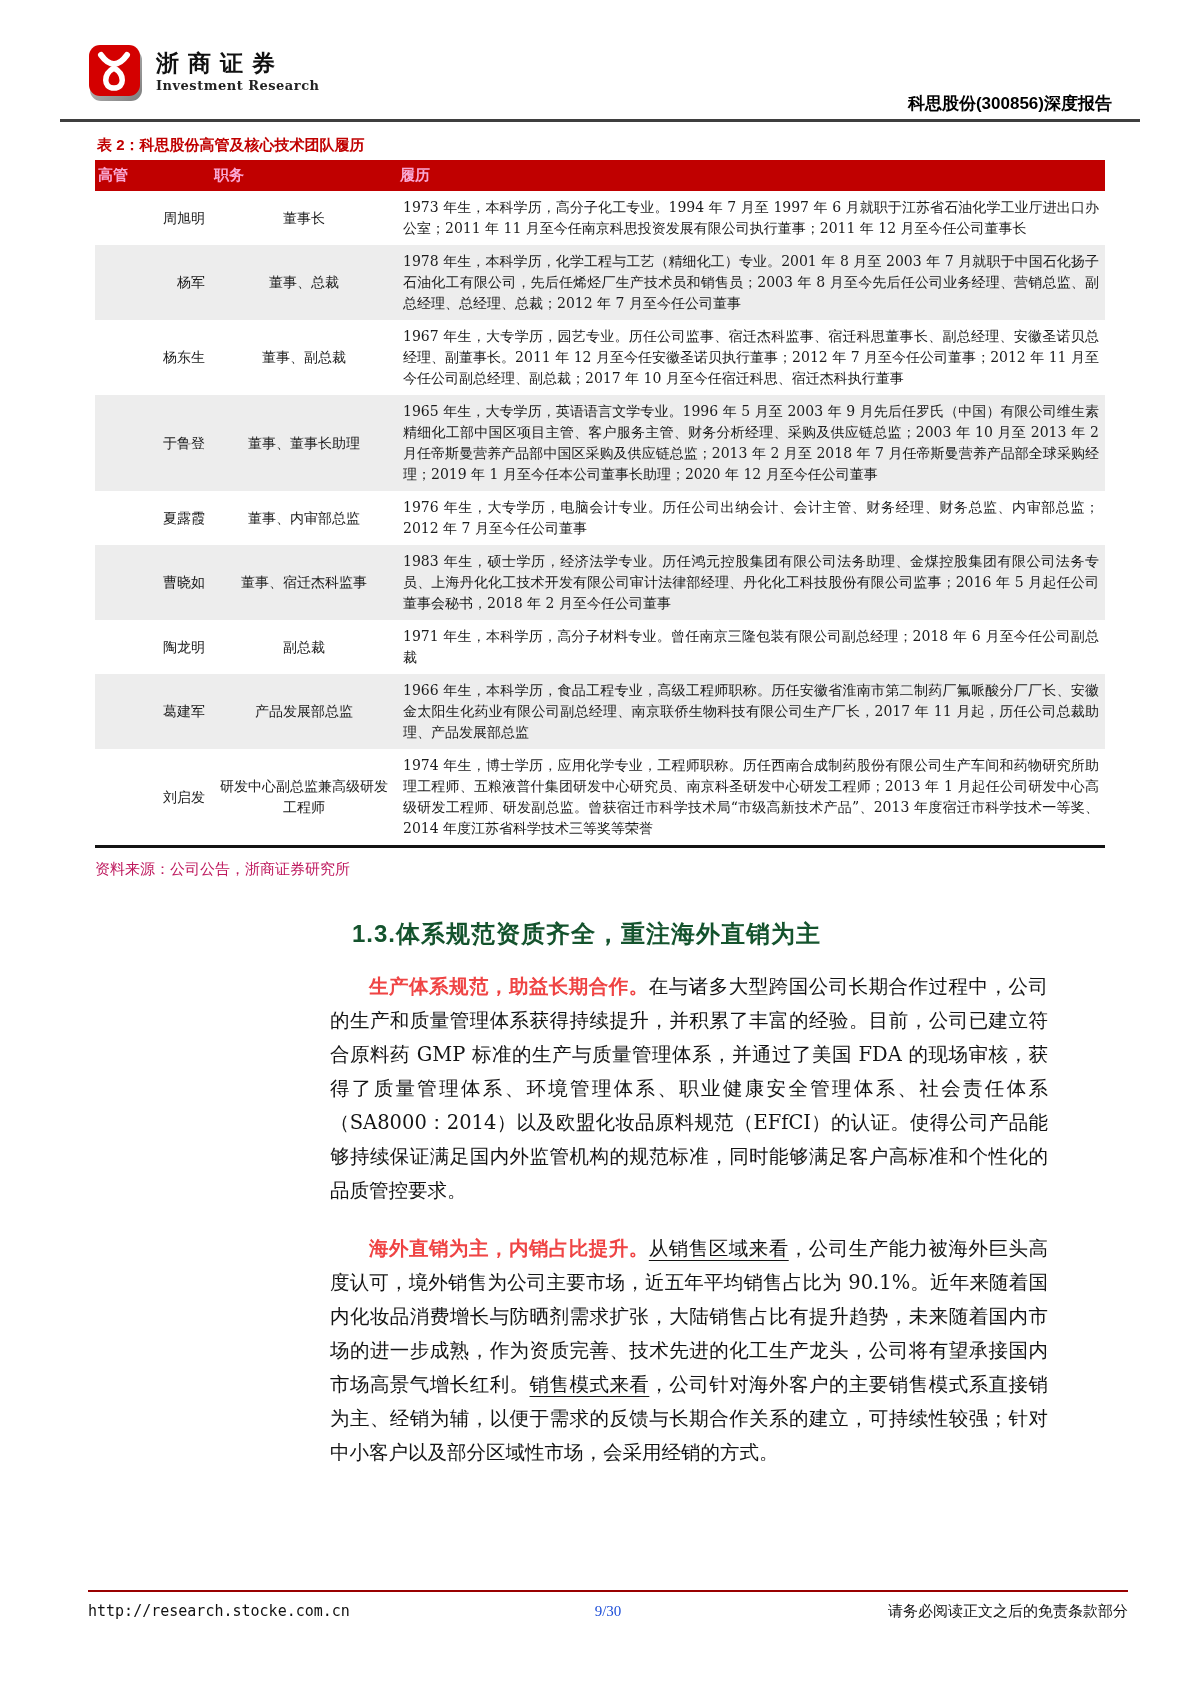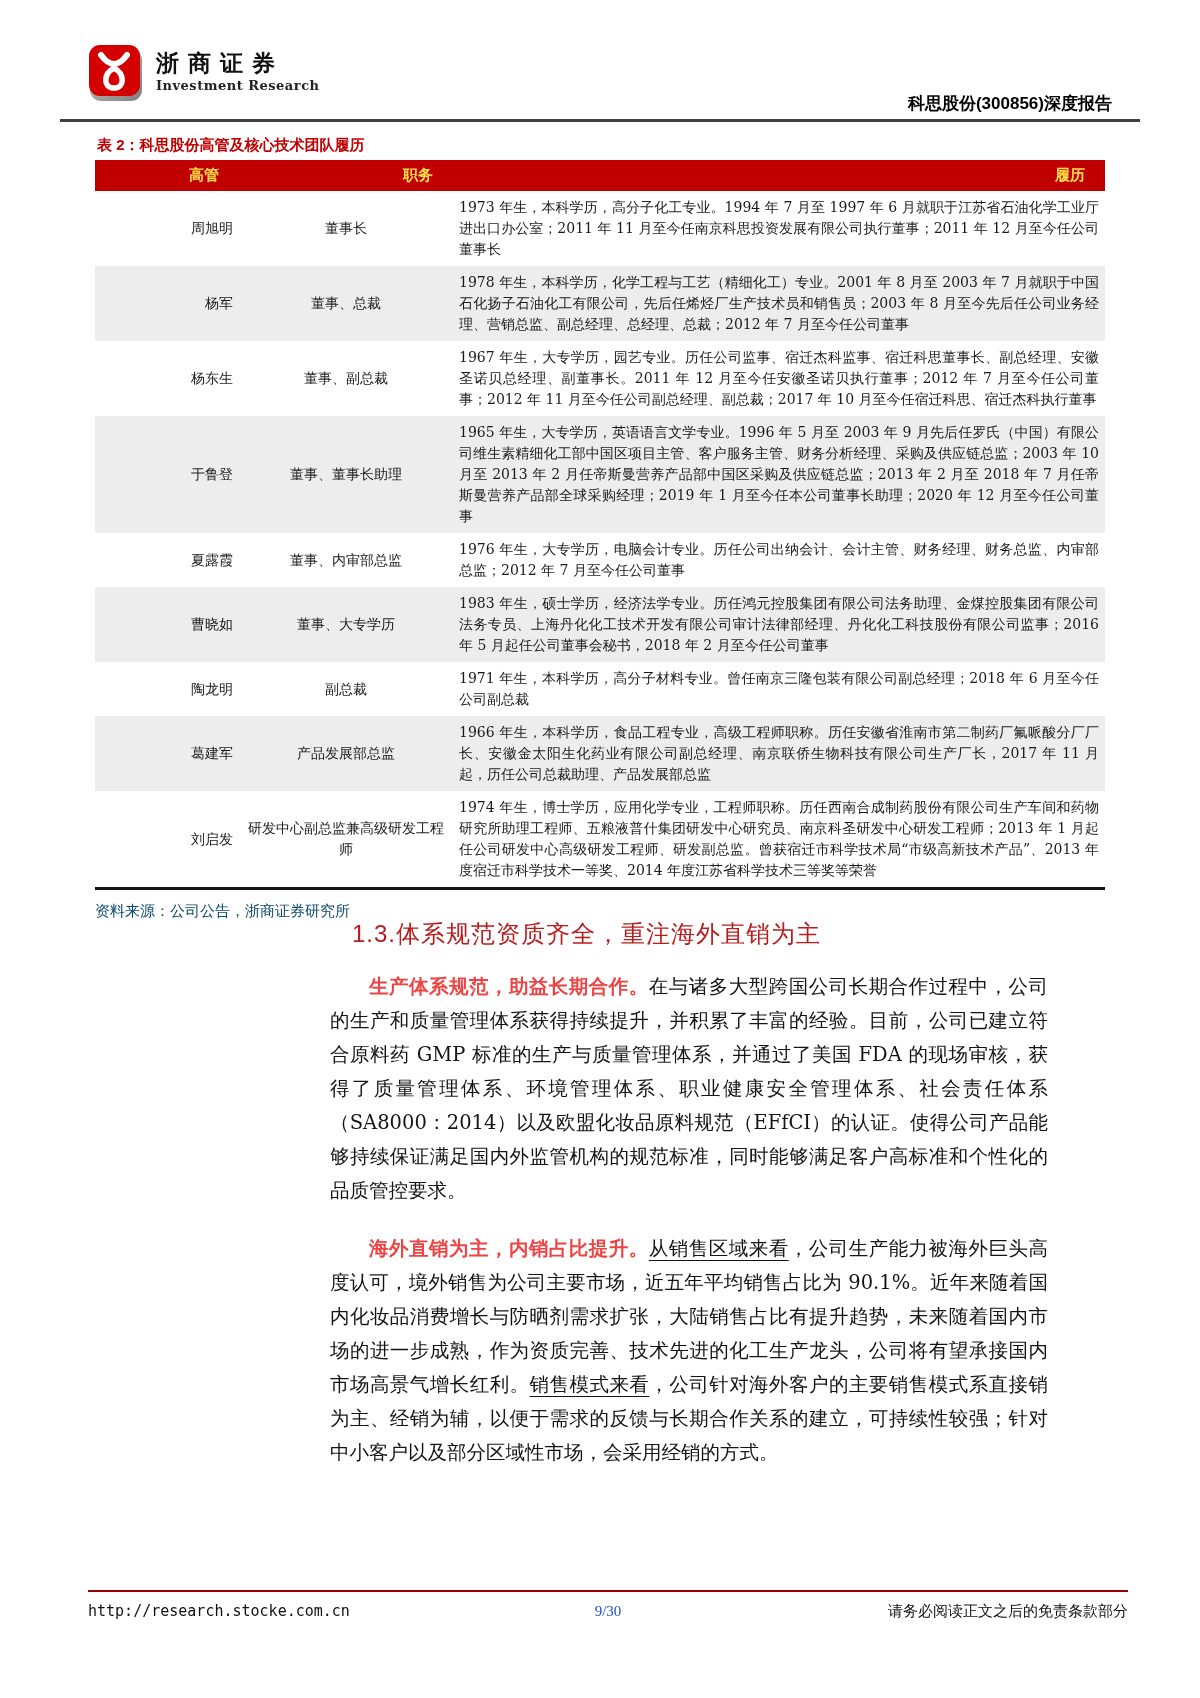--- a/index.html
+++ b/index.html
@@ -16,33 +16,33 @@
             font-size:13px;color:#222;letter-spacing:.5px;margin-top:3px;}
   .hdr-right{position:absolute;top:92px;right:88px;font-family:"Liberation Sans",sans-serif;
              font-weight:bold;font-size:17px;color:#000;}
   .hdr-rule{position:absolute;top:119px;left:60px;right:60px;height:3px;background:#3f3f3f;}
 
   
   .tbl-wrap{position:absolute;top:136px;left:95px;width:1010px;}
   .tbl-caption{font-family:"Liberation Sans",sans-serif;font-weight:bold;font-size:15px;
                color:#c00000;margin:0 0 5px 2px;}
   table.exec{width:100%;border-collapse:collapse;border-bottom:3px solid #141414;}
-  table.exec th{background:#c00000;color:#fde047;font-family:"Liberation Sans",sans-serif;
-                font-weight:bold;font-size:15px;padding:6px 20px;text-align:right;}
+  table.exec th{background:#c00000;color:#f9a8d4;font-family:"Liberation Sans",sans-serif;
+                font-weight:bold;font-size:15px;padding:6px 3px;text-align:left;}
   table.exec td{font-size:14px;line-height:21px;padding:6px 6px;vertical-align:middle;}
   td.c-name{width:104px;text-align:right;}
   td.c-title{width:174px;text-align:center;}
   td.c-resume{text-align:justify;padding-right:8px;}
   tr.alt{background:#ededed;}
-  .src-note{margin-top:12px;font-size:15px;color:#0c4a6e;}
+  .src-note{margin-top:12px;font-size:15px;color:#be185d;}
 
   
   .body-sec{position:absolute;top:918px;left:330px;width:718px;}
-  .sec-heading{font-family:"Liberation Sans",sans-serif;font-weight:normal;font-size:24px;
-               color:#b91c1c;margin:0 0 20px 22px;letter-spacing:1px;}
+  .sec-heading{font-family:"Liberation Sans",sans-serif;font-weight:bold;font-size:24px;
+               color:#14532d;margin:0 0 20px 22px;letter-spacing:1px;}
   .para{font-size:19.5px;line-height:34px;text-align:justify;text-indent:2em;
         margin:0 0 24px 0;color:#141414;}
   .para .lead{color:#ef4444;font-weight:bold;}
   .para .u{text-decoration:underline;text-underline-offset:5px;}
 
   
   .ftr-rule{position:absolute;top:1590px;left:88px;right:72px;height:2px;background:#990000;}
   .ftr{position:absolute;top:1602px;left:88px;right:72px;display:flex;align-items:baseline;}
   .ftr-url{flex:1;font-family:"DejaVu Sans Mono","Liberation Mono",monospace;font-size:15px;color:#111;}
   .ftr-page{flex:0 0 auto;font-family:Liberation Serif, serif;font-size:15px;color:#1d4ed8;}
@@ -107,21 +107,21 @@
           <td class="c-title">董事、董事长助理</td>
           <td class="c-resume">1965 年生，大专学历，英语语言文学专业。1996 年 5 月至 2003 年 9 月先后任罗氏（中国）有限公司维生素精细化工部中国区项目主管、客户服务主管、财务分析经理、采购及供应链总监；2003 年 10 月至 2013 年 2 月任帝斯曼营养产品部中国区采购及供应链总监；2013 年 2 月至 2018 年 7 月任帝斯曼营养产品部全球采购经理；2019 年 1 月至今任本公司董事长助理；2020 年 12 月至今任公司董事</td>
         </tr>
         <tr>
           <td class="c-name">夏露霞</td>
           <td class="c-title">董事、内审部总监</td>
           <td class="c-resume">1976 年生，大专学历，电脑会计专业。历任公司出纳会计、会计主管、财务经理、财务总监、内审部总监；2012 年 7 月至今任公司董事</td>
         </tr>
         <tr class="alt">
           <td class="c-name">曹晓如</td>
-          <td class="c-title">董事、大专学历</td>
+          <td class="c-title">董事、宿迁杰科监事</td>
           <td class="c-resume">1983 年生，硕士学历，经济法学专业。历任鸿元控股集团有限公司法务助理、金煤控股集团有限公司法务专员、上海丹化化工技术开发有限公司审计法律部经理、丹化化工科技股份有限公司监事；2016 年 5 月起任公司董事会秘书，2018 年 2 月至今任公司董事</td>
         </tr>
         <tr>
           <td class="c-name">陶龙明</td>
           <td class="c-title">副总裁</td>
           <td class="c-resume">1971 年生，本科学历，高分子材料专业。曾任南京三隆包装有限公司副总经理；2018 年 6 月至今任公司副总裁</td>
         </tr>
         <tr class="alt">
           <td class="c-name">葛建军</td>
           <td class="c-title">产品发展部总监</td>

